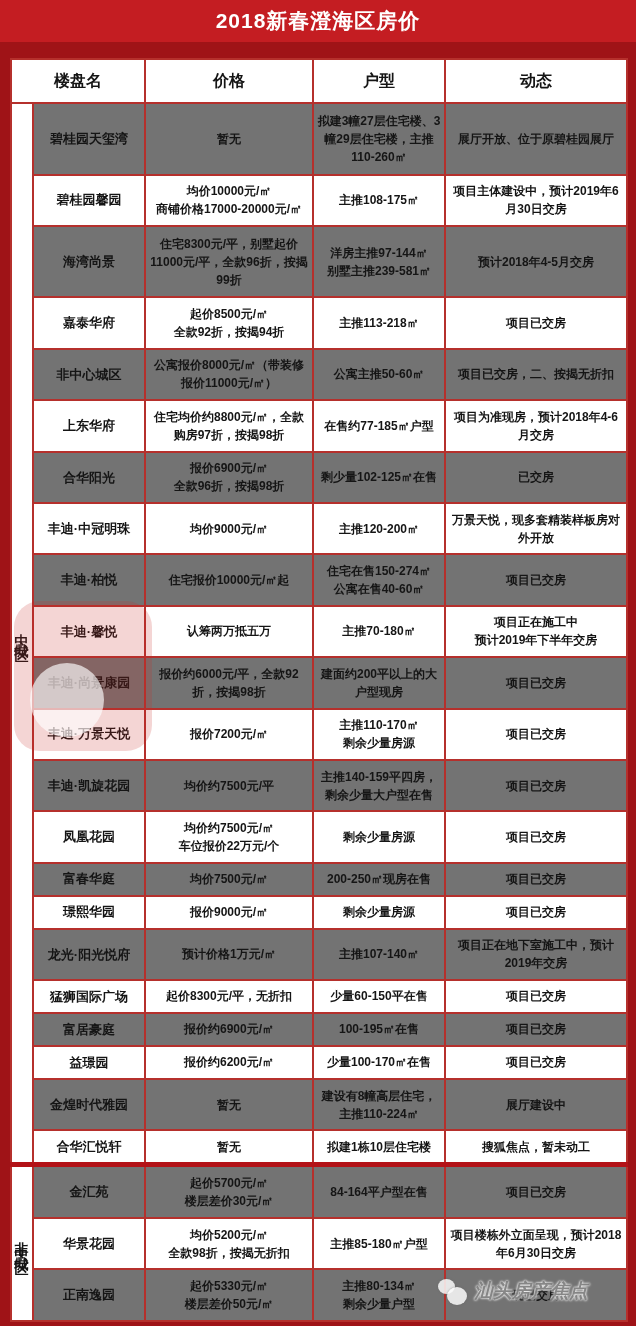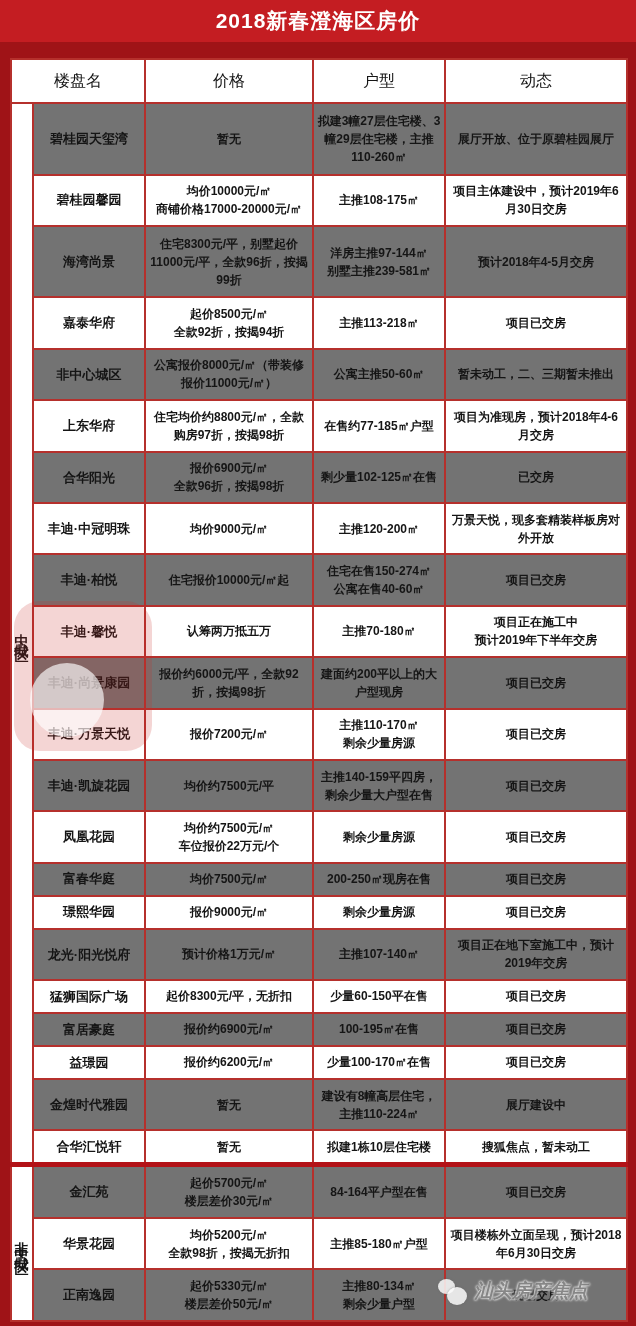--- a/index.html
+++ b/index.html
@@ -26,21 +26,21 @@
   table {
     border-collapse:collapse; table-layout:fixed;
     width:616px; height:1264px;
   }
   th, td {
     border:2px solid #b5302c;
     color:#151515;
     text-align:center; vertical-align:middle;
   }
   th {
-    font-size:16px; font-weight:normal; height:44px; background:#ffffff;
+    font-size:16px; font-weight:bold; height:44px; background:#ffffff;
     padding:2px;
   }
   td.cell {
     font-size:12px; font-weight:bold;
     padding:4px 3px; line-height:1.5;
     white-space:pre-line;
     background:#ffffff;
   }
   td.cell-name { font-size:13px; }
   tr.shade td.cell { background:#737373; }
@@ -144,21 +144,21 @@
           <td class="cell cell-name">嘉泰华府</td>
           <td class="cell cell-price">起价8500元/㎡
 全款92折，按揭94折</td>
           <td class="cell cell-unit">主推113-218㎡</td>
           <td class="cell cell-status">项目已交房</td>
         </tr>
         <tr class="shade">
           <td class="cell cell-name">非中心城区</td>
           <td class="cell cell-price">公寓报价8000元/㎡（带装修报价11000元/㎡）</td>
           <td class="cell cell-unit">公寓主推50-60㎡</td>
-          <td class="cell cell-status">暂未动工，二、三期暂未推出</td>
+          <td class="cell cell-status">项目已交房，二、按揭无折扣</td>
         </tr>
         <tr>
           <td class="cell cell-name">上东华府</td>
           <td class="cell cell-price">住宅均价约8800元/㎡，全款购房97折，按揭98折</td>
           <td class="cell cell-unit">在售约77-185㎡户型</td>
           <td class="cell cell-status">项目为准现房，预计2018年4-6月交房</td>
         </tr>
         <tr class="shade">
           <td class="cell cell-name">合华阳光</td>
           <td class="cell cell-price">报价6900元/㎡

